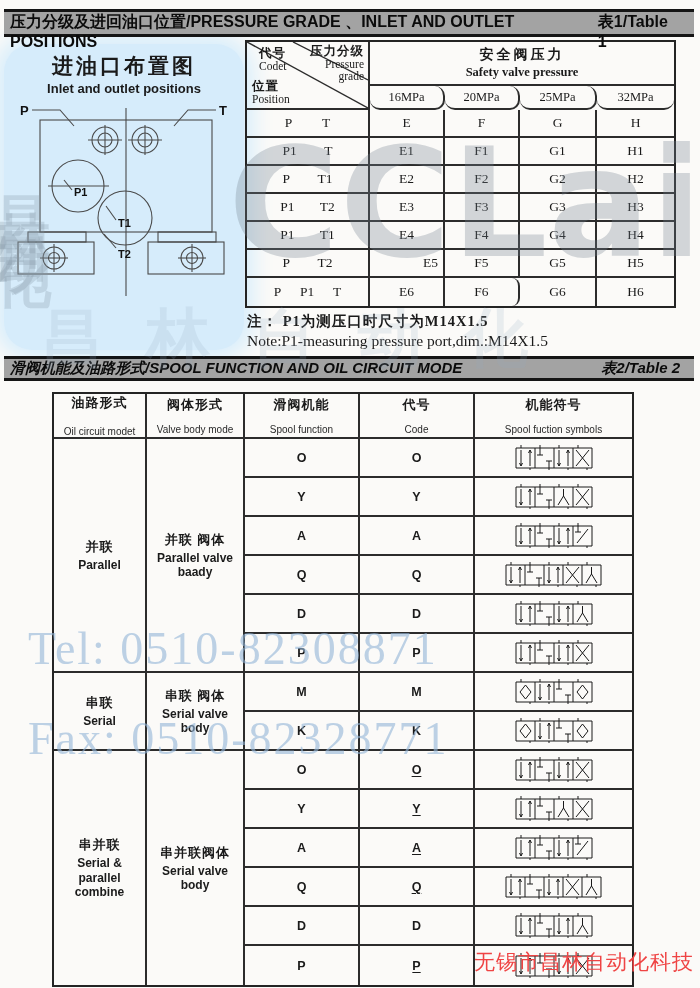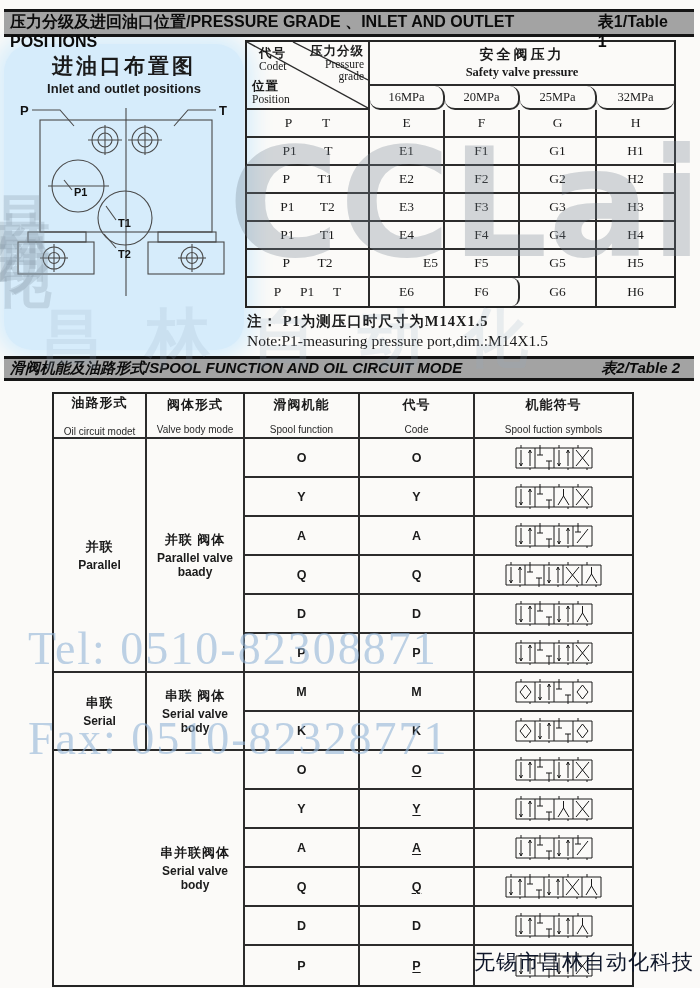--- a/index.html
+++ b/index.html
@@ -72,21 +72,21 @@
              font-size:152px;font-weight:bold;line-height:200px;
              color:rgba(115,128,142,0.30);font-family:"DejaVu Sans",sans-serif;}
   .wm-tel{left:28px;top:622px;font-size:46px;letter-spacing:2px;
           font-family:"Liberation Serif",serif;color:rgba(148,182,217,0.62);}
   .wm-fax{left:28px;top:712px;font-size:46px;letter-spacing:2px;
           font-family:"Liberation Serif",serif;color:rgba(148,182,217,0.62);}
   .wm-vert{left:-16px;top:150px;height:520px;writing-mode:vertical-rl;font-size:58px;
            font-weight:bold;letter-spacing:14px;color:rgba(132,150,166,0.28);}
   .wm-horiz{left:40px;top:295px;width:655px;overflow:hidden;font-size:64px;font-weight:bold;
             letter-spacing:42px;color:rgba(150,170,192,0.18);}
-  .wm-br{right:6px;top:948px;font-size:21px;letter-spacing:1px;color:#0f172a;}
+  .wm-br{right:6px;top:948px;font-size:21px;letter-spacing:1px;color:#ef4444;}
 </style>
 </head>
 <body>
 
 <div class="page">
 
   <div class="bar bar1">
     <span>压力分级及进回油口位置/PRESSURE GRADE 、INLET AND OUTLET POSITIONS</span>
     <span class="bar-ref">表1/Table 1</span>
   </div>
@@ -316,20 +316,24 @@
           <path d="M2,4 H78 V24 H2 Z M11.5,7 L17,14 L11.5,21 L6,14 Z M7,4 V1 M16,24 V26 M21,4 V24 M26,6 V22 M24.5,19 L26,22 L27.5,19 M35,22 V6 M33.5,9 L35,6 L36.5,9 M26,4 V1 M35,24 V26 M40,4 V24 M45,4 V11 M42,11 H48 M54,24 V17 M51,17 H57 M45,4 V1 M54,24 V26 M59,4 V24 M68.5,7 L74,14 L68.5,21 L63,14 Z M64,4 V1 M73,24 V26 " fill="none" stroke="#1a1a1a" stroke-width="1"></path>
         </svg>
       </div>
       <div class="t2c letter" style="grid-area: 9 / 3;">K</div>
       <div class="t2c letter" style="grid-area: 9 / 4;">K</div>
       <div class="t2c sym no-r" style="grid-area: 9 / 5;">
         <svg width="80" height="27">
           <path d="M2,4 H78 V24 H2 Z M11.5,7 L17,14 L11.5,21 L6,14 Z M7,4 V1 M16,24 V26 M21,4 V24 M26,6 V22 M24.5,19 L26,22 L27.5,19 M35,22 V6 M33.5,9 L35,6 L36.5,9 M26,4 V1 M35,24 V26 M40,4 V24 M45,4 V11 M42,11 H48 M54,24 V17 M51,17 H57 M45,4 V1 M54,24 V26 M59,4 V24 M68.5,7 L74,14 L68.5,21 L63,14 Z M64,4 V1 M73,24 V26 " fill="none" stroke="#1a1a1a" stroke-width="1"></path>
         </svg>
       </div>
+      <div class="t2c group no-b" style="grid-area: 10 / 1 / span 6;">
+        <div class="g-cn">串并联</div>
+        <div class="g-en">Serial &amp; parallel combine</div>
+      </div>
       <div class="t2c group no-b" style="grid-area: 10 / 2 / span 6;">
         <div class="g-cn">串并联阀体</div>
         <div class="g-en">Serial valve body</div>
       </div>
       <div class="t2c letter" style="grid-area: 10 / 3;">O</div>
       <div class="t2c letter ul" style="grid-area: 10 / 4;">O</div>
       <div class="t2c sym no-r" style="grid-area: 10 / 5;">
         <svg width="80" height="27">
           <path d="M2,4 H78 V24 H2 Z M7,6 V22 M5.5,19 L7,22 L8.5,19 M16,22 V6 M14.5,9 L16,6 L17.5,9 M7,4 V1 M16,24 V26 M21,4 V24 M26,4 V11 M23,11 H29 M35,24 V17 M32,17 H38 M26,4 V1 M35,24 V26 M40,4 V24 M45,6 V22 M43.5,19 L45,22 L46.5,19 M54,22 V6 M52.5,9 L54,6 L55.5,9 M45,4 V1 M54,24 V26 M59,4 V24 M62,6 L75,22 M75,6 L62,22 M64,4 V1 M73,24 V26 " fill="none" stroke="#1a1a1a" stroke-width="1"></path>
         </svg>

